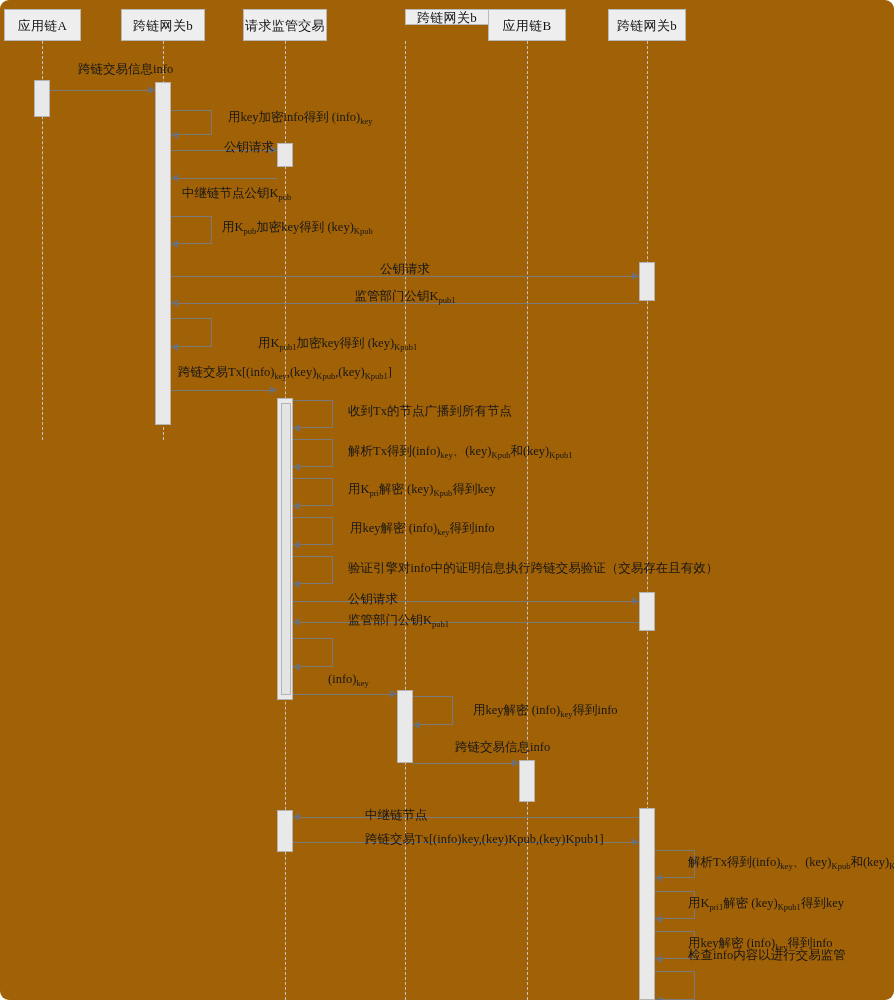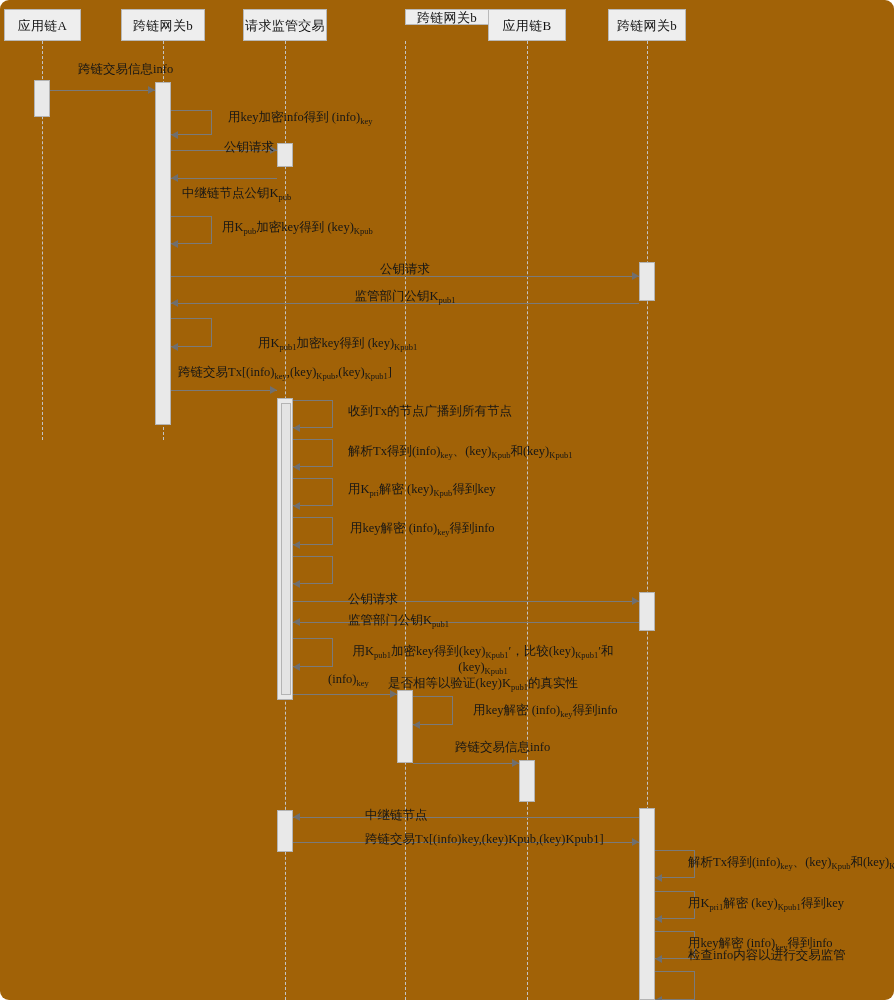--- a/index.html
+++ b/index.html
@@ -171,29 +171,29 @@
     <div class="arrow-head left" style="left: 293px; top: 463px;"></div>
     <div class="label" style="left: 348px; top: 444px;">解析Tx得到(info)<sub>key</sub>、(key)<sub>Kpub</sub>和(key)<sub>Kpub1</sub></div>
     <div class="self-loop" style="left: 293px; top: 478px; width: 40px; height: 28px;"></div>
     <div class="arrow-head left" style="left: 293px; top: 502px;"></div>
     <div class="label" style="left: 348px; top: 482px;">用K<sub>pri</sub>解密 (key)<sub>Kpub</sub>得到key</div>
     <div class="self-loop" style="left: 293px; top: 517px; width: 40px; height: 28px;"></div>
     <div class="arrow-head left" style="left: 293px; top: 541px;"></div>
     <div class="label" style="left: 350px; top: 521px;">用key解密 (info)<sub>key</sub>得到info</div>
     <div class="self-loop" style="left: 293px; top: 556px; width: 40px; height: 28px;"></div>
     <div class="arrow-head left" style="left: 293px; top: 580px;"></div>
+    <div class="label" style="left: 348px; top: 561px;">验证引擎对info中的证明信息执行跨链交易验证（交易存在且有效）</div>
     <div class="msg-line" style="left: 293px; top: 601px; width: 346px;"></div>
     <div class="arrow-head right" style="left: 632px; top: 597px;"></div>
     <div class="label" style="left: 348px; top: 592px;">公钥请求</div>
     <div class="msg-line" style="left: 293px; top: 622px; width: 346px;"></div>
     <div class="arrow-head left" style="left: 293px; top: 618px;"></div>
     <div class="label" style="left: 348px; top: 613px;">监管部门公钥K<sub>pub1</sub></div>
     <div class="self-loop" style="left: 293px; top: 638px; width: 40px; height: 29px;"></div>
     <div class="arrow-head left" style="left: 293px; top: 663px;"></div>
-    <div class="label two-line" style="left: 338px; top: 643px; width: 290px;">用K<sub>pub1</sub>加密key得到(key)<sub>Kpub1</sub>′，比较(key)<sub>Kpub1</sub>′和(key)<sub>Kpub1</sub><br>是否相等以验证(key)K<sub>pub1</sub>的真实性</div>
     <div class="msg-line" style="left: 293px; top: 694px; width: 104px;"></div>
     <div class="arrow-head right" style="left: 390px; top: 690px;"></div>
     <div class="label" style="left: 328px; top: 672px;">(info)<sub>key</sub></div>
     <div class="self-loop" style="left: 413px; top: 696px; width: 40px; height: 29px;"></div>
     <div class="arrow-head left" style="left: 413px; top: 721px;"></div>
     <div class="label" style="left: 473px; top: 703px;">用key解密 (info)<sub>key</sub>得到info</div>
     <div class="msg-line" style="left: 413px; top: 763px; width: 106px;"></div>
     <div class="arrow-head right" style="left: 512px; top: 759px;"></div>
     <div class="label" style="left: 455px; top: 740px;">跨链交易信息info</div>
     <div class="msg-line" style="left: 293px; top: 817px; width: 346px;"></div>

